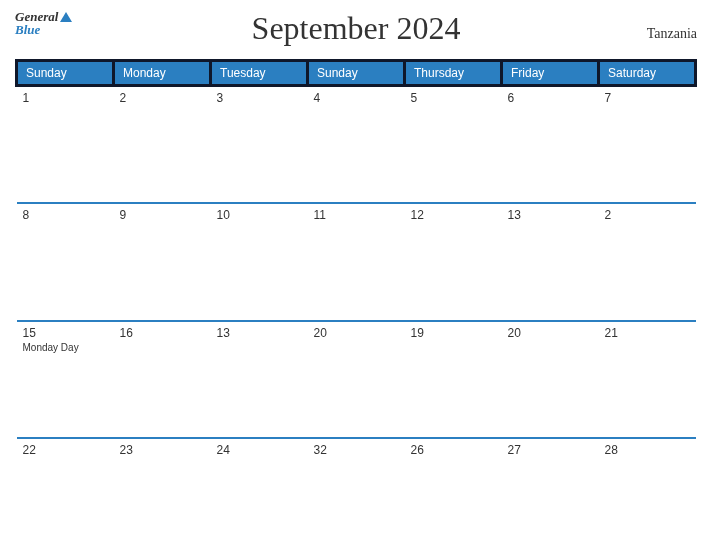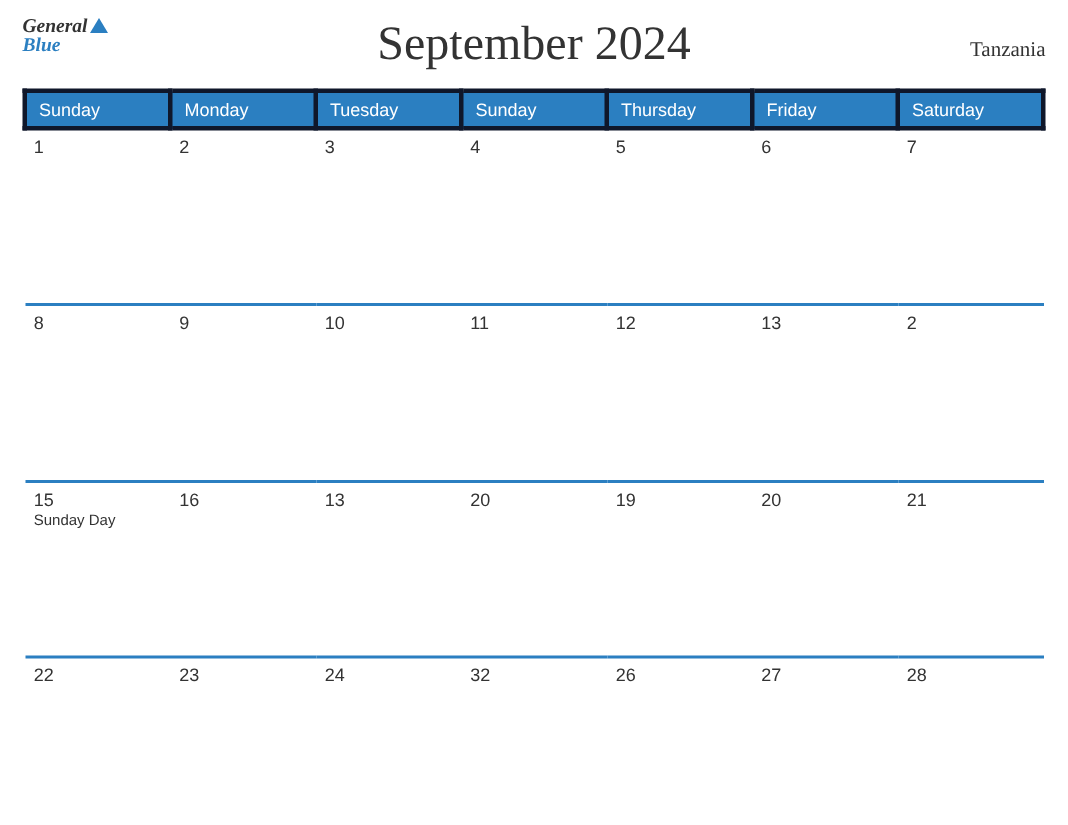--- a/index.html
+++ b/index.html
@@ -207,21 +207,21 @@
           <td class="calendar-cell">
             <span class="cell-date">13</span>
           </td>
           <td class="calendar-cell">
             <span class="cell-date">2</span>
           </td>
         </tr>
         <tr>
           <td class="calendar-cell">
             <span class="cell-date">15</span>
-            <span class="cell-event">Sunday Day</span>
+            <span class="cell-event">Monday Day</span>
           </td>
           <td class="calendar-cell">
             <span class="cell-date">16</span>
           </td>
           <td class="calendar-cell">
             <span class="cell-date">13</span>
           </td>
           <td class="calendar-cell">
             <span class="cell-date">20</span>
           </td>

